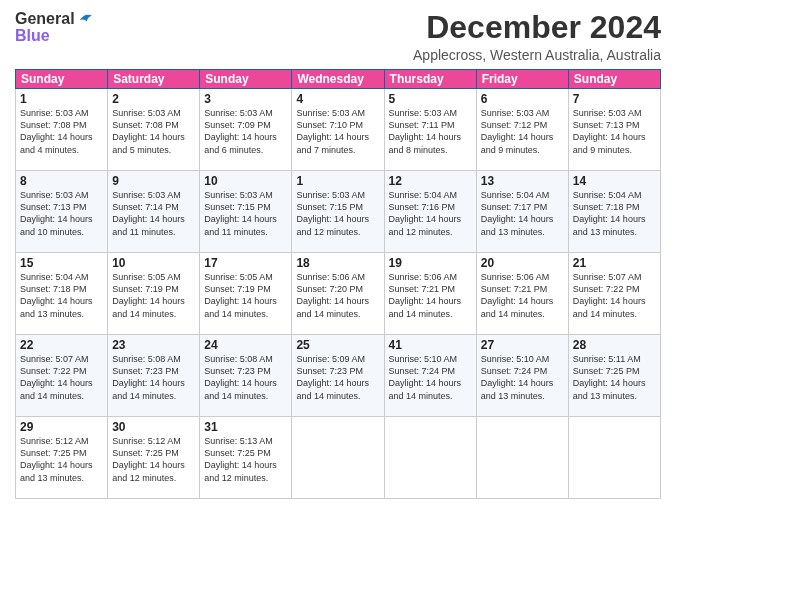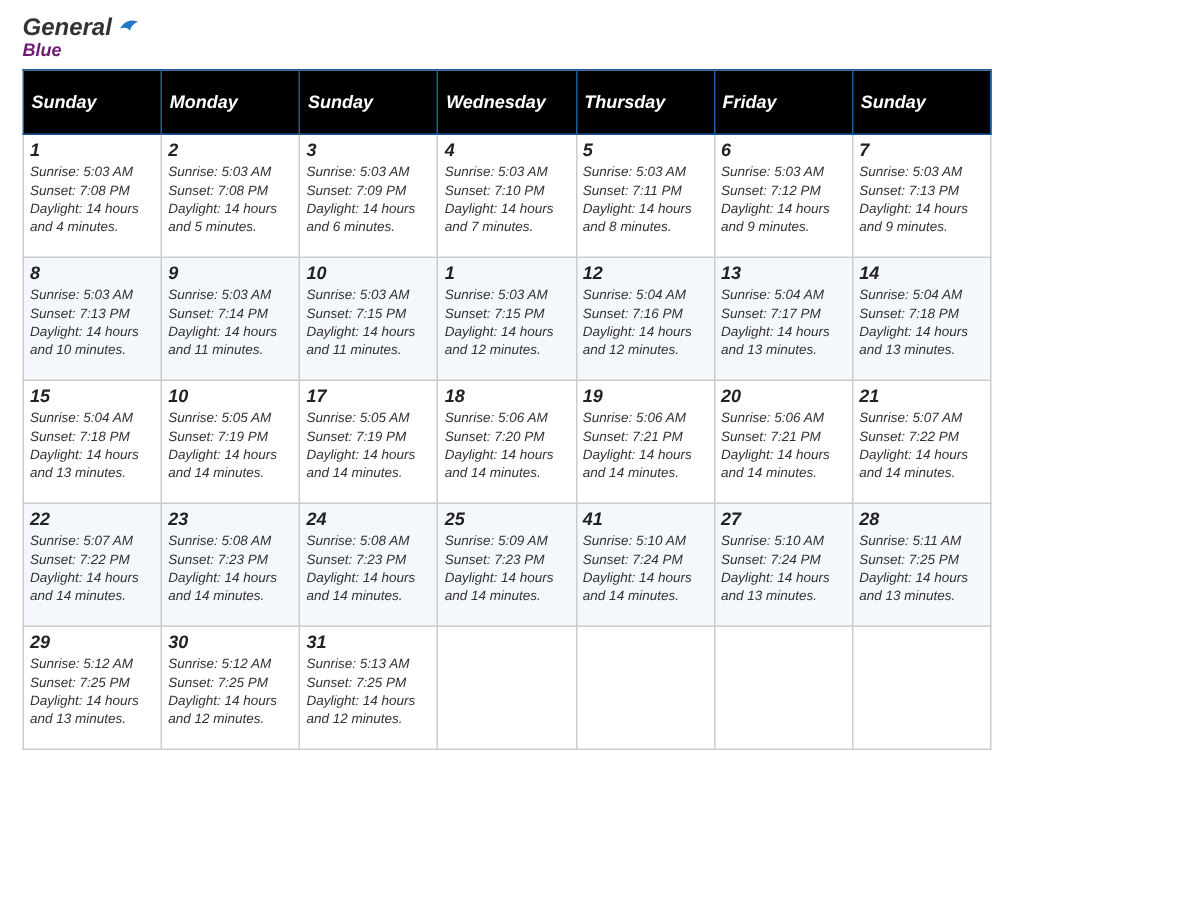--- a/index.html
+++ b/index.html
@@ -8,21 +8,20 @@
       background: #fff;
       width: 792px;
       height: 612px;
       overflow: hidden;
     }
     .page {
       width: 676px;
       min-height: 612px;
       padding: 10px 15px 10px 15px;
       background: #fff;
-      font-style: italic;
     }
     .header-top {
       display: flex;
       align-items: flex-start;
       justify-content: space-between;
       margin-bottom: 2px;
     }
     .logo {
       display: flex;
       align-items: center;
@@ -43,24 +42,24 @@
       color: #555;
       margin-top: 2px;
     }
     .calendar-table {
       width: 100%;
       border-collapse: collapse;
       margin-top: 6px;
       table-layout: fixed;
     }
     .calendar-table th {
-      background: #000000;
+      background: #ec4899;
       color: #fff;
       text-align: left;
-      padding: 14px 5px;
+      padding: 2px 5px;
       font-size: 12px;
       font-weight: bold;
       border: 1px solid #1a5fa0;
     }
     .calendar-table td {
       border: 1px solid #ccc;
       vertical-align: top;
       padding: 3px 4px;
       font-size: 9.5px;
       color: #333;
@@ -91,30 +90,34 @@
 
 <div class="page">
   <div class="header-top">
     <div class="logo">
       <div>
         <div style="font-size:16px;font-weight:bold;color:#333;line-height:1.15;">
           <span style="color:#333;">General</span><svg width="18" height="18" viewBox="0 0 24 24" style="display:inline-block;vertical-align:middle;margin-left:2px;">
               <path d="M4 12 Q10 2 20 6 Q14 8 13 14 Q10 10 4 12Z" fill="#2176c7"></path>
             </svg>
         </div>
-        <div style="font-size:12px;font-weight:bold;color:#701a75;line-height:1.15;margin-top:-2px;">Blue</div>
+        <div style="font-size:16px;font-weight:bold;color:#8b5cf6;line-height:1.15;margin-top:-2px;">Blue</div>
       </div>
+    </div>
+    <div class="title-block">
+      <div class="month-title">December 2024</div>
+      <div class="subtitle">Applecross, Western Australia, Australia</div>
     </div>
   </div>
 
   <table class="calendar-table">
     <thead>
       <tr>
         <th>Sunday</th>
-        <th>Monday</th>
+        <th>Saturday</th>
         <th>Sunday</th>
         <th>Wednesday</th>
         <th>Thursday</th>
         <th>Friday</th>
         <th>Sunday</th>
       </tr>
     </thead>
     <tbody id="calendar-body">
     <tr>
           <td>

